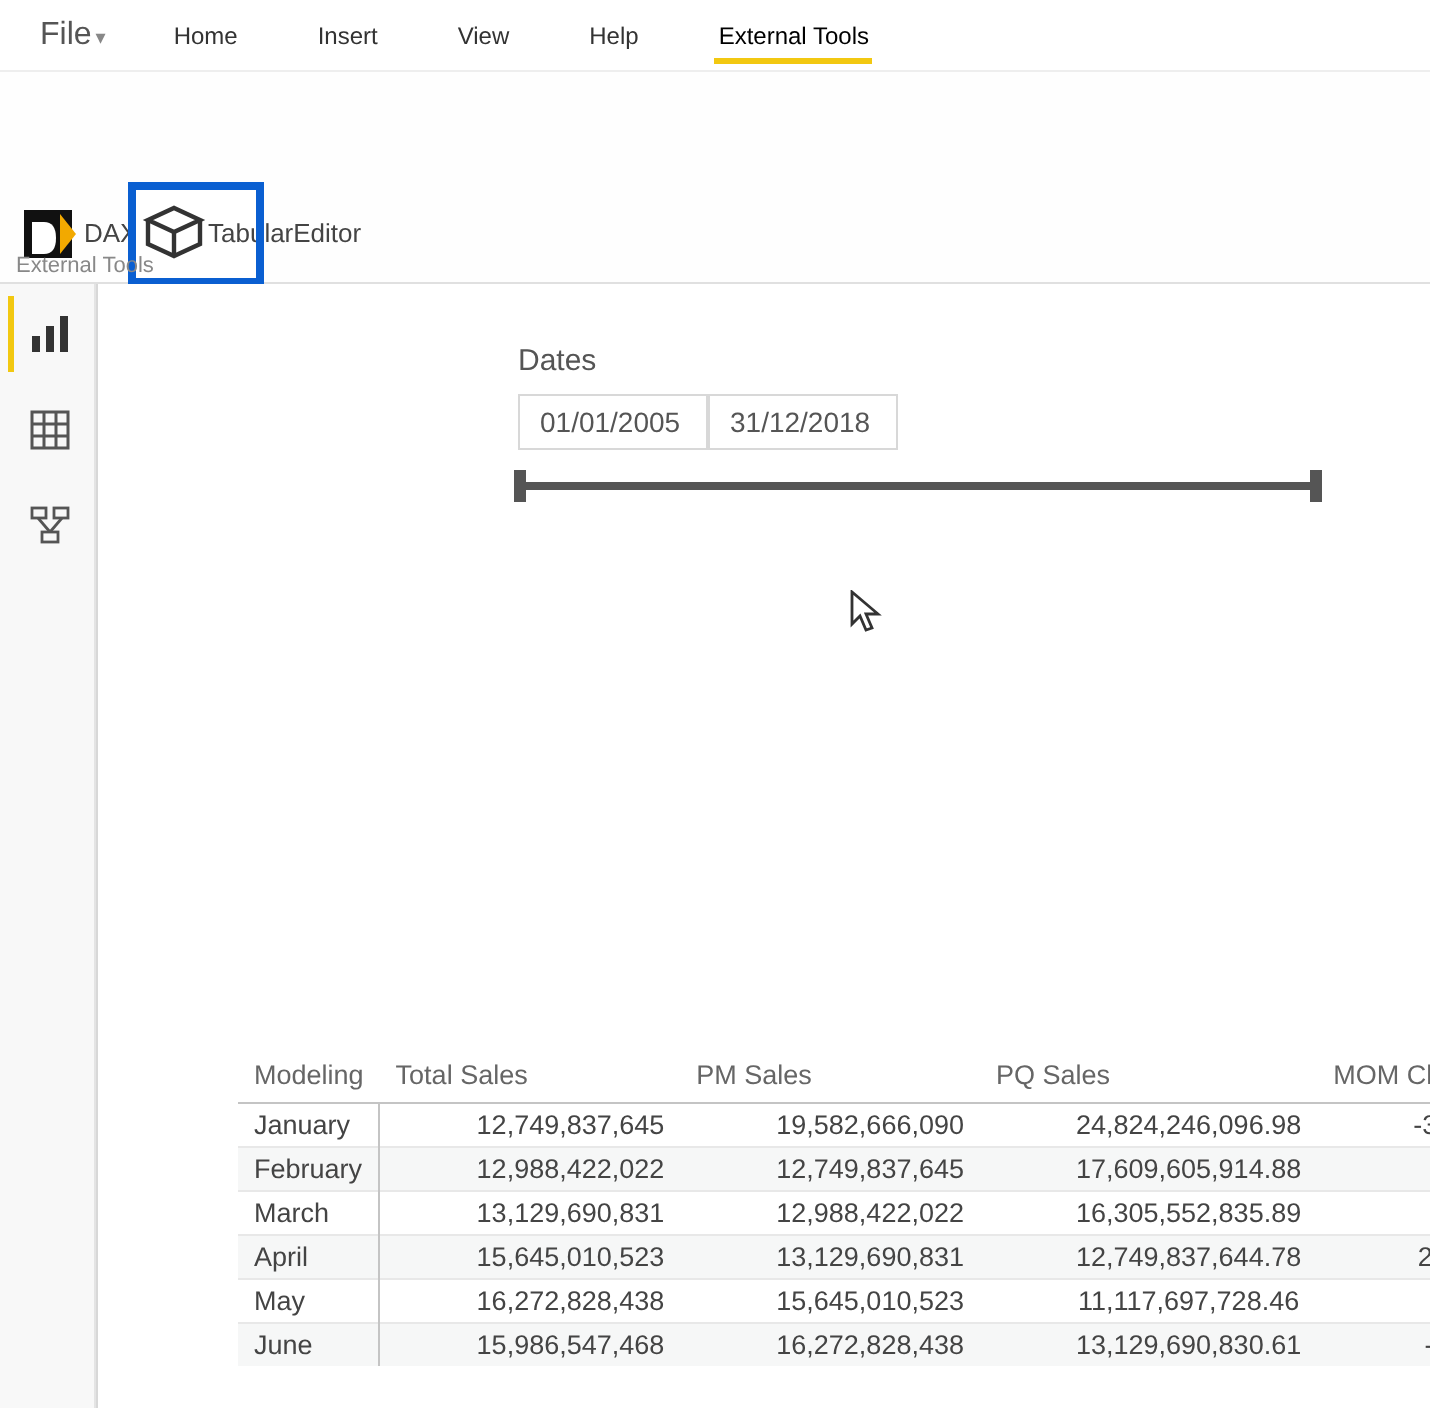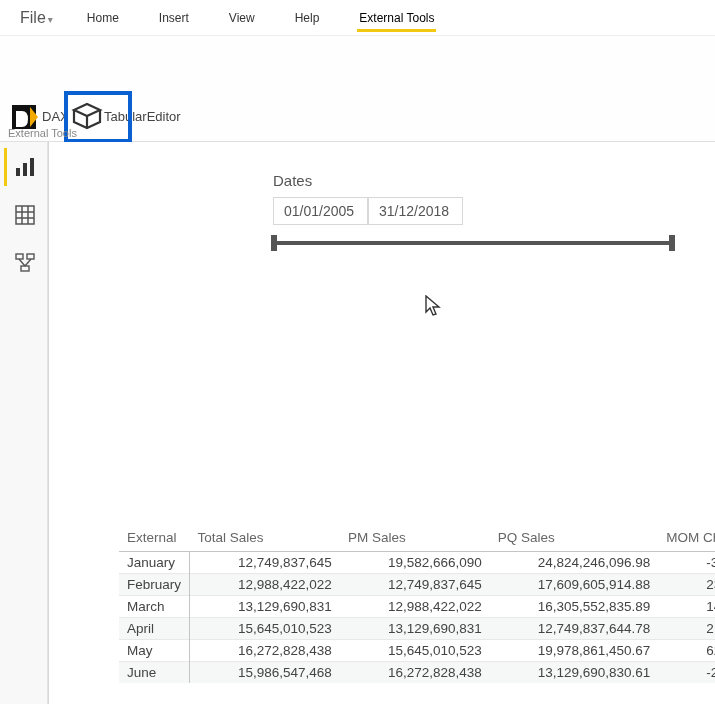--- a/index.html
+++ b/index.html
@@ -114,21 +114,21 @@
       flex: 1;
       background: #fff;
       position: relative;
       border-left: 1px solid #d8d8d8;
       padding: 12px;
     }
 
     
     .slicer {
       position: absolute;
-      left: 224px;
+      left: 210px;
       top: 30px;
       width: 400px;
     }
     .slicer-title { font-size: 15px; color: #555; margin-bottom: 8px; }
     .slicer-inputs { display: flex; gap: 0; margin-bottom: 10px; }
     .slicer-input {
       border: 1px solid #d8d8d8;
       padding: 5px 10px;
       font-size: 14px;
       color: #555;
@@ -178,21 +178,21 @@
       font-weight: 400;
       color: #666;
       padding: 6px 8px;
       border-bottom: 1px solid #c4c4c4;
     }
     .data-table th.num { }
     .data-table td {
       padding: 3px 8px;
       border-top: 1px solid #e8e8e8;
     }
-    .data-table td.num { text-align: left; font-variant-numeric: tabular-nums; padding-left: 48px; }
+    .data-table td.num { text-align: center; font-variant-numeric: tabular-nums; padding-left: 48px; }
     .data-table tbody tr:nth-child(even) td { background: #f6f7f7; }
     .data-table tbody tr td:first-child {
       border-right: 1px solid #c4c4c4;
     }
   </style>
 </head>
 <body>
 
 <div class="ribbon-tabs">
   <div class="file-tab">
@@ -278,21 +278,21 @@
 
     <div class="cursor-glyph">
       <svg width="18" height="22" viewBox="0 0 18 22">
           <path d="M1 1 L1 17 L5 13 L8 20 L11 19 L8 12 L14 12 Z" fill="#fff" stroke="#333" stroke-width="1.4"></path>
         </svg>
     </div>
 
     <table class="data-table">
       <thead>
         <tr>
-          <th>External</th>
+          <th>Modeling</th>
           <th class="num">Total Sales</th>
           <th class="num">PM Sales</th>
           <th class="num">PQ Sales</th>
           <th class="num">MOM Change</th>
         </tr>
       </thead>
       <tbody>
         <tr>
           <td>January</td>
           <td class="num">12,749,837,645</td>
@@ -318,21 +318,21 @@
           <td>April</td>
           <td class="num">15,645,010,523</td>
           <td class="num">13,129,690,831</td>
           <td class="num">12,749,837,644.78</td>
           <td class="num">2,515,319,691.89</td>
         </tr>
         <tr>
           <td>May</td>
           <td class="num">16,272,828,438</td>
           <td class="num">15,645,010,523</td>
-          <td class="num">19,978,861,450.67</td>
+          <td class="num">11,117,697,728.46</td>
           <td class="num">627,817,915.10</td>
         </tr>
         <tr>
           <td>June</td>
           <td class="num">15,986,547,468</td>
           <td class="num">16,272,828,438</td>
           <td class="num">13,129,690,830.61</td>
           <td class="num">-286,280,969.13</td>
         </tr>
       </tbody>

